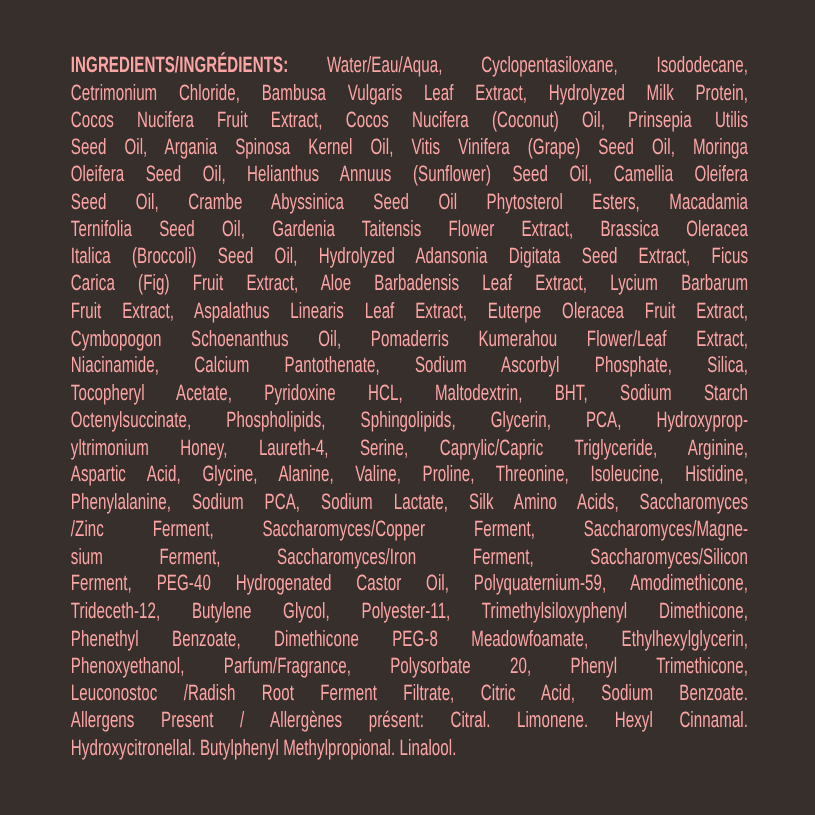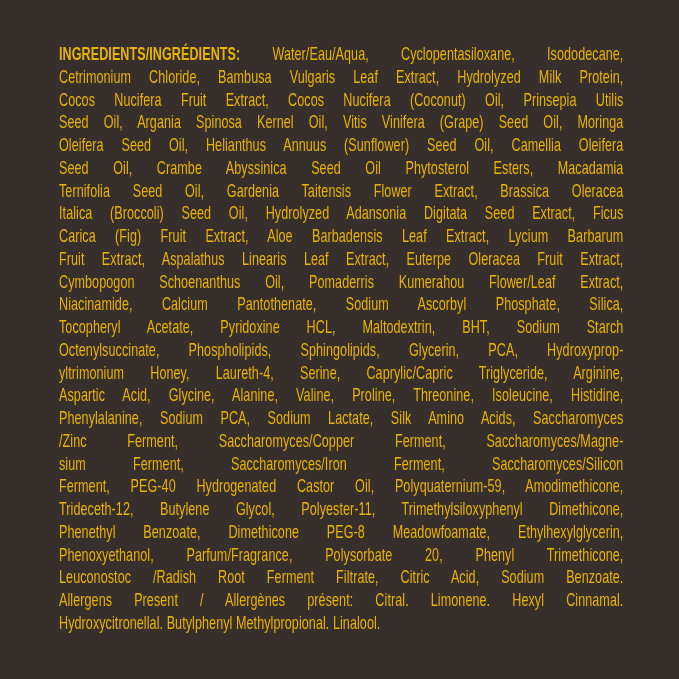--- a/index.html
+++ b/index.html
@@ -44,21 +44,21 @@
     text-align-last: left;
   }
   .hd {
     font-weight: 700;
   }
 </style>
 </head>
 <body style="background: rgb(55, 47, 44);">
 
 <div class="canvas">
-  <div class="ingredients-panel" style="color: #eab308;">
+  <div class="ingredients-panel" style="color: #fca5a5;">
       <div class="line"><span class="hd">INGREDIENTS/INGRÉDIENTS:</span><span> Water/Eau/Aqua, Cyclopentasiloxane, Isododecane,</span></div>
       <div class="line"><span>Cetrimonium Chloride, Bambusa Vulgaris Leaf Extract, Hydrolyzed Milk Protein,</span></div>
       <div class="line"><span>Cocos Nucifera Fruit Extract, Cocos Nucifera (Coconut) Oil, Prinsepia Utilis</span></div>
       <div class="line"><span>Seed Oil, Argania Spinosa Kernel Oil, Vitis Vinifera (Grape) Seed Oil, Moringa</span></div>
       <div class="line"><span>Oleifera Seed Oil, Helianthus Annuus (Sunflower) Seed Oil, Camellia Oleifera</span></div>
       <div class="line"><span>Seed Oil, Crambe Abyssinica Seed Oil Phytosterol Esters, Macadamia</span></div>
       <div class="line"><span>Ternifolia Seed Oil, Gardenia Taitensis Flower Extract, Brassica Oleracea</span></div>
       <div class="line"><span>Italica (Broccoli) Seed Oil, Hydrolyzed Adansonia Digitata Seed Extract, Ficus</span></div>
       <div class="line"><span>Carica (Fig) Fruit Extract, Aloe Barbadensis Leaf Extract, Lycium Barbarum</span></div>
       <div class="line"><span>Fruit Extract, Aspalathus Linearis Leaf Extract, Euterpe Oleracea Fruit Extract,</span></div>

